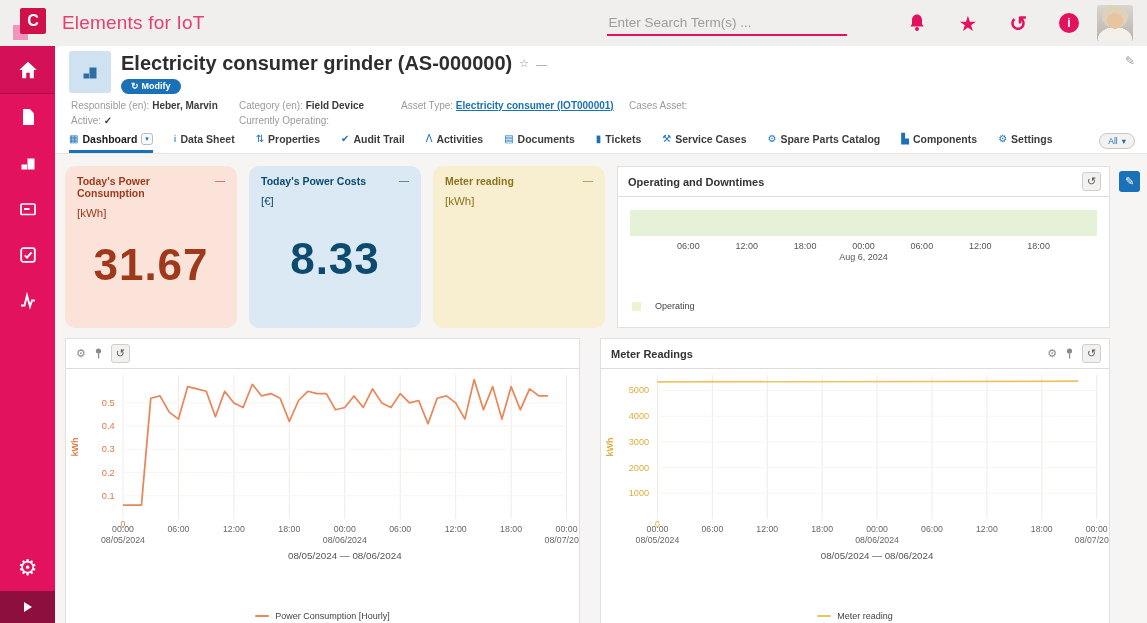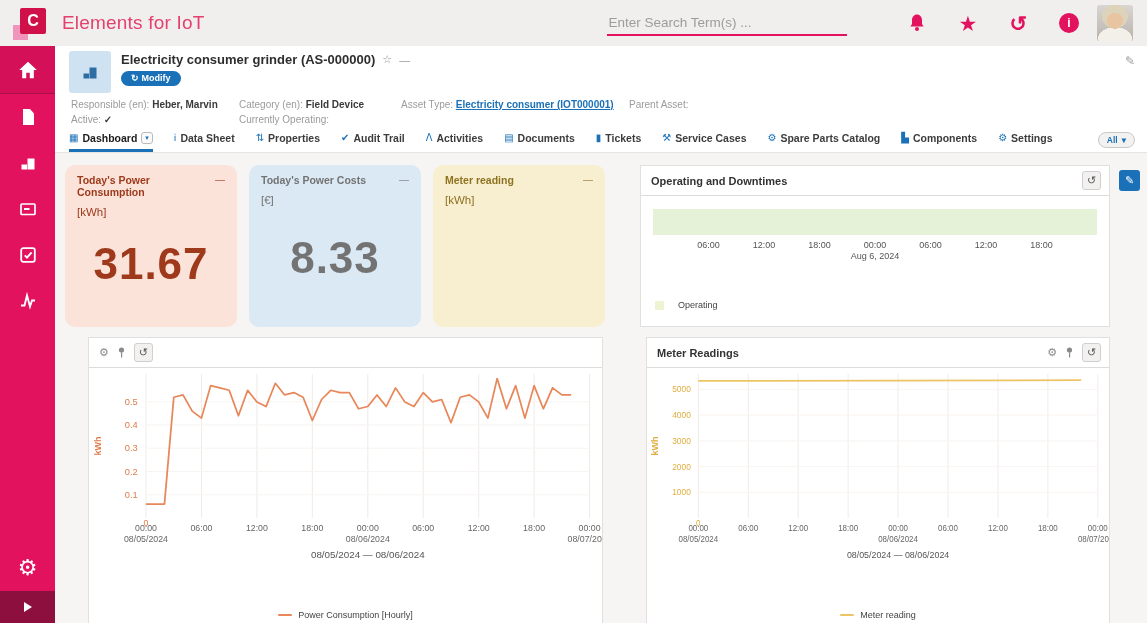--- a/index.html
+++ b/index.html
@@ -41,54 +41,54 @@
   .tri-right { width:0; height:0; border-left:8px solid #fff; border-top:5px solid transparent; border-bottom:5px solid transparent; }
 
   
   .main { flex:1; display:flex; flex-direction:column; min-width:0; }
   .asset-panel { background:#fff; padding:5px 12px 0 14px; position:relative; border-bottom:1px solid #e7e5e3; }
   .panel-pencil { position:absolute; right:12px; top:8px; color:#999; font-size:12px; cursor:pointer; }
   .asset-head { display:flex; gap:10px; }
   .asset-ic-box { width:42px; height:42px; background:#cfe2f1; border-radius:3px; display:flex; align-items:center; justify-content:center; }
   .asset-kind { font-size:9px; color:#909090; }
   .asset-title-row { display:flex; align-items:center; gap:7px; margin-top:1px; }
-  .asset-title { font-size:13px; font-weight:bold; color:#2e2e2e; }
+  .asset-title { font-size:20px; font-weight:bold; color:#2e2e2e; }
   .t-star,.t-min { color:#9a9a9a; font-size:11px; cursor:pointer; }
   .modify-btn { display:inline-flex; align-items:center; gap:3px; background:#1a71b8; color:#fff; border:none;
                 border-radius:9px; font-size:9px; font-weight:bold; padding:2px 10px 3px; margin-top:3px; cursor:pointer;
                 font-family:"Liberation Sans",sans-serif; }
   .meta-grid { display:grid; grid-template-columns:168px 162px 228px 1fr; gap:4px 0; margin:6px 0 0 2px; }
   .meta-cell { font-size:10px; }
   .m-lb { color:#9b9b9b; }
   .m-val { color:#3a3a3a; font-weight:bold; }
   .m-val.link { color:#1a71b8; text-decoration:underline; cursor:pointer; }
 
   .tabs-row { display:flex; align-items:center; gap:21px; margin-top:7px; padding-bottom:0; }
   .tab { display:flex; align-items:center; gap:4px; padding-bottom:5px; cursor:pointer; border-bottom:3px solid transparent; }
   .tab-ic { color:#1a71b8; font-size:10px; line-height:1; }
   .tab-lb { font-size:10.5px; font-weight:600; color:#3c3c3c; white-space:nowrap; }
   .tab.active { border-bottom:3px solid #1a71b8; }
   .tab.active .tab-lb { color:#1c1c1c; font-weight:bold; }
   .tab-dd { font-size:7px; color:#1a71b8; border:1px solid #bbb; border-radius:3px; padding:1px 3px; background:#fafafa; }
   .tab-filter { margin-left:auto; margin-right:0; border:1px solid #c8c8c8; border-radius:8px; background:#f3f2f1;
-                font-size:8.5px; font-weight:bold; color:#1a71b8; padding:2px 8px; cursor:pointer; display:flex; gap:4px; align-items:center; margin-bottom:4px;}
+                font-size:8.5px; font-weight:normal; color:#1a71b8; padding:2px 8px; cursor:pointer; display:flex; gap:4px; align-items:center; margin-bottom:4px;}
 
   .content { flex:1; background:#f6f5f4; padding:12px 37px 0 10px; position:relative; min-height:0; }
   .edit-fab { position:absolute; right:7px; top:17px; width:21px; height:21px; background:#1a71b8; border-radius:3px;
               color:#fff; font-size:11px; display:flex; align-items:center; justify-content:center; cursor:pointer; }
 
   .row1 { display:flex; gap:12px; height:162px; margin-bottom:10px; }
   .kpi { width:172px; border-radius:10px; padding:9px 12px; display:flex; flex-direction:column; flex-shrink:0; }
   .kpi-h { display:flex; align-items:flex-start; }
   .kpi-t { font-size:10.5px; font-weight:bold; flex:1; padding-right:4px; }
   .kpi-min { font-size:10px; cursor:pointer; opacity:.8; }
   .kpi-u { font-size:11.5px; margin-top:8px; }
   .kpi-v { flex:1; display:flex; align-items:center; justify-content:center; font-size:44px; font-weight:bold; letter-spacing:1px; padding-bottom:8px; }
 
-  .panel { background:#fff; border:1px solid #e2e0de; display:flex; flex-direction:column; min-width:0;margin-left:23px; }
+  .panel { background:#fff; border:1px solid #e2e0de; display:flex; flex-direction:column; min-width:0; }
   .panel-head { display:flex; align-items:center; padding:5px 8px 5px 10px; border-bottom:1px solid #dcdcdc; }
   .panel-title { font-size:11px; font-weight:bold; color:#333; flex:1; }
   .ph-icons { display:flex; align-items:center; gap:9px; }
   .ph-gear { color:#8a8a8a; font-size:11px; cursor:pointer; line-height:1; }
   .reset-btn { width:19px; height:19px; border:1px solid #cfcfcf; border-radius:3px; background:#f2f1f0; color:#555;
                font-size:11px; display:flex; align-items:center; justify-content:center; cursor:pointer; }
   .op-panel { flex:1; }
   .op-bar { height:26px; margin:13px 12px 0 12px; }
   .op-ticks { position:relative; height:32px; margin:5px 12px 0 12px; }
   .op-tick { position:absolute; transform:translateX(-50%); font-size:9px; color:#555; top:0; }
@@ -201,21 +201,21 @@
           <button class="modify-btn">
             <span>↻</span>
             <span>Modify</span>
           </button>
         </div>
       </div>
       <div class="meta-grid" id="meta-grid">
           <div class="meta-cell"><span class="m-lb">Responsible (en): </span><span class="m-val">Heber, Marvin</span></div>
           <div class="meta-cell"><span class="m-lb">Category (en): </span><span class="m-val">Field Device</span></div>
           <div class="meta-cell"><span class="m-lb">Asset Type: </span><span class="m-val link">Electricity consumer (IOT000001)</span></div>
-          <div class="meta-cell"><span class="m-lb">Parent Asset: </span><span class="m-val"></span></div>
+          <div class="meta-cell"><span class="m-lb">Cases Asset: </span><span class="m-val"></span></div>
           <div class="meta-cell"><span class="m-lb">Active: </span><span class="m-val">✓</span></div>
           <div class="meta-cell"><span class="m-lb">Currently Operating: </span><span class="m-val"></span></div>
         </div>
       <div class="tabs-row" id="tabs-row">
         <div class="tab active">
             <span class="tab-ic">▦</span>
             <span class="tab-lb">Dashboard</span>
             <span class="tab-dd">▾</span>
           </div>
           <div class="tab">
@@ -271,21 +271,21 @@
       </div>
 
       <div class="row1">
         <div id="kpis" style="display:contents"><div class="kpi" style="background: rgb(251, 227, 218); color: rgb(158, 58, 27);">
               <div class="kpi-h">
                 <span class="kpi-t">Today's Power Consumption</span>
                 <span class="kpi-min">—</span>
               </div>
               <div class="kpi-u">[kWh]</div>
               <div class="kpi-v">31.67</div>
-            </div><div class="kpi" style="background: rgb(219, 233, 244); color: #737373;">
+            </div><div class="kpi" style="background: rgb(219, 233, 244); color: #0c4a6e;">
               <div class="kpi-h">
                 <span class="kpi-t">Today's Power Costs</span>
                 <span class="kpi-min">—</span>
               </div>
               <div class="kpi-u">[€]</div>
               <div class="kpi-v">8.33</div>
             </div><div class="kpi" style="background: rgb(248, 239, 208); color: rgb(142, 114, 32);">
               <div class="kpi-h">
                 <span class="kpi-t">Meter reading</span>
                 <span class="kpi-min">—</span>

